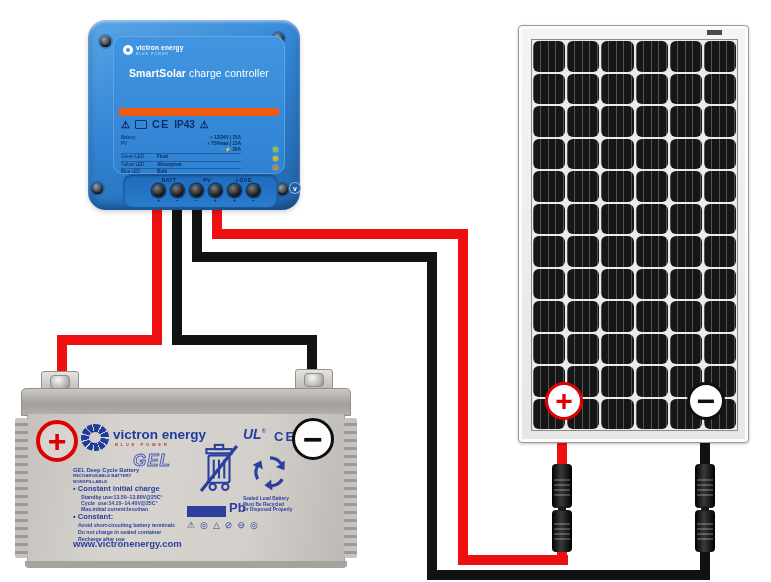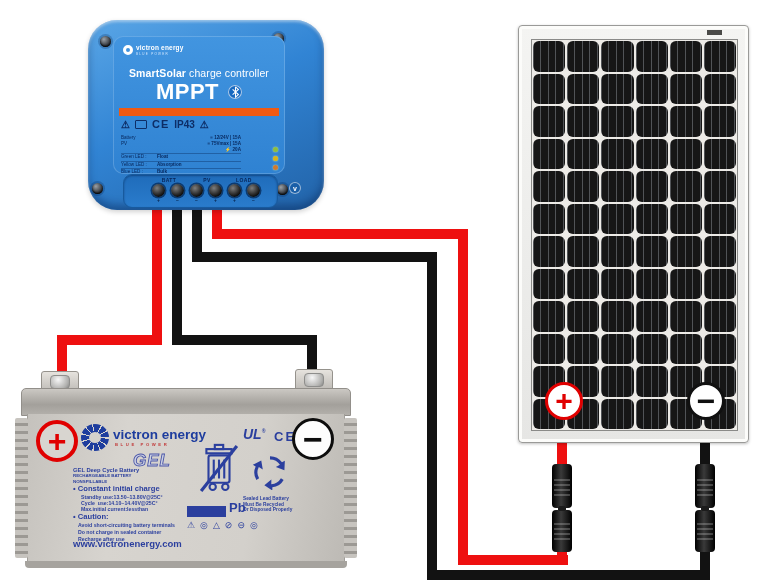--- a/index.html
+++ b/index.html
@@ -6,23 +6,23 @@
   #stage{position:relative;width:771px;height:582px;background:#fff;overflow:hidden;
          font-family:"Liberation Sans",sans-serif;}
   #stage *{box-sizing:border-box;}
 
   
   .wire{position:absolute;z-index:2;}
   .wire.r{background:#ee1010;}
   .wire.k{background:#121212;}
 
   
-  #controller{position:absolute;left:88px;top:20px;width:236px;height:190px;z-index:5;
+  #controller{position:absolute;left:88px;top:20px;width:212px;height:190px;z-index:5;
     background:linear-gradient(155deg,#5aa6e6,#3184d4 45%,#2263a8);
-    border-radius:29px;
+    border-radius:18px;
     box-shadow:inset 0 2px 3px rgba(255,255,255,.45), inset 0 -5px 9px rgba(0,25,70,.4), 0 2px 5px rgba(0,0,0,.18);}
   .screw-c{position:absolute;width:11px;height:11px;border-radius:50%;
     background:radial-gradient(circle at 35% 30%,#9aa0a6,#2c3036 68%);
     box-shadow:inset 0 -1px 2px #000, 0 0 0 2px rgba(0,30,80,.25);}
   #plate{position:absolute;left:25px;top:16px;width:172px;height:138px;border-radius:10px;
     background:linear-gradient(180deg,#4295e0,#2f82d2);
     box-shadow:inset 0 0 0 1px rgba(255,255,255,.18);color:#fff;}
   .mini-logo{position:absolute;left:10px;top:9px;display:flex;align-items:center;gap:3px;}
   .torus-sm{width:10px;height:10px;border:3px solid #fff;border-radius:50%;}
   .mini-name{font-size:6.5px;font-weight:bold;letter-spacing:.2px;line-height:6.5px;}
@@ -170,28 +170,20 @@
       <div class="mini-logo">
         <span class="torus-sm"></span>
         <span>
           <div class="mini-name">victron energy</div>
           <div class="mini-sub">BLUE POWER</div>
         </span>
       </div>
       <div class="product">
         <b>SmartSolar</b><span> charge controller</span>
       </div>
-      <div class="model-row">
-        <span class="model">MPPT</span>
-        <span class="bt">
-          <svg width="9" height="12" viewBox="0 0 14 18">
-              <path d="M7 1 v16 l4.5-4 L2.5 5 M7 1 l4.5 4 L2.5 13" stroke="#fff" stroke-width="1.7" fill="none"></path>
-            </svg>
-        </span>
-      </div>
       <div class="orange"></div>
       <div class="certs">
         <span class="warn">⚠</span>
         <span class="book"></span>
         <span class="ce">CE</span>
         <span class="ip">IP43</span>
         <span class="warn">⚠</span>
       </div>
       <div class="specs">
         <div class="srow">
@@ -286,21 +278,21 @@
     <div class="gel">GEL</div>
 
     <div class="textblock">
         <div class="t-b6">GEL Deep Cycle Battery</div>
         <div class="t-45">RECHARGEABLE BATTERY</div>
         <div class="t-45">NONSPILLABLE</div>
         <div class="bullet">Constant initial charge</div>
         <div class="ind">Standby use:13.50~13.80V@25C°</div>
         <div class="ind">Cycle&nbsp;&nbsp;use:14.10~14.40V@25C°</div>
         <div class="ind">Max.initial current:lessthan</div>
-        <div class="bullet">Caution:</div>
+        <div class="bullet">Constant:</div>
         <div class="ind2">Avoid short-circuiting battery terminals</div>
         <div class="ind2">Do not charge in sealed container</div>
         <div class="ind2">Recharge after use</div>
       </div>
     <div class="website">www.victronenergy.com</div>
 
     <div class="trash">
       <svg width="42" height="52" viewBox="0 0 40 48" fill="none" stroke="#2b3f9e" stroke-width="2">
         <rect x="16" y="2" width="8" height="4"></rect>
         <rect x="8" y="6" width="24" height="4"></rect>

